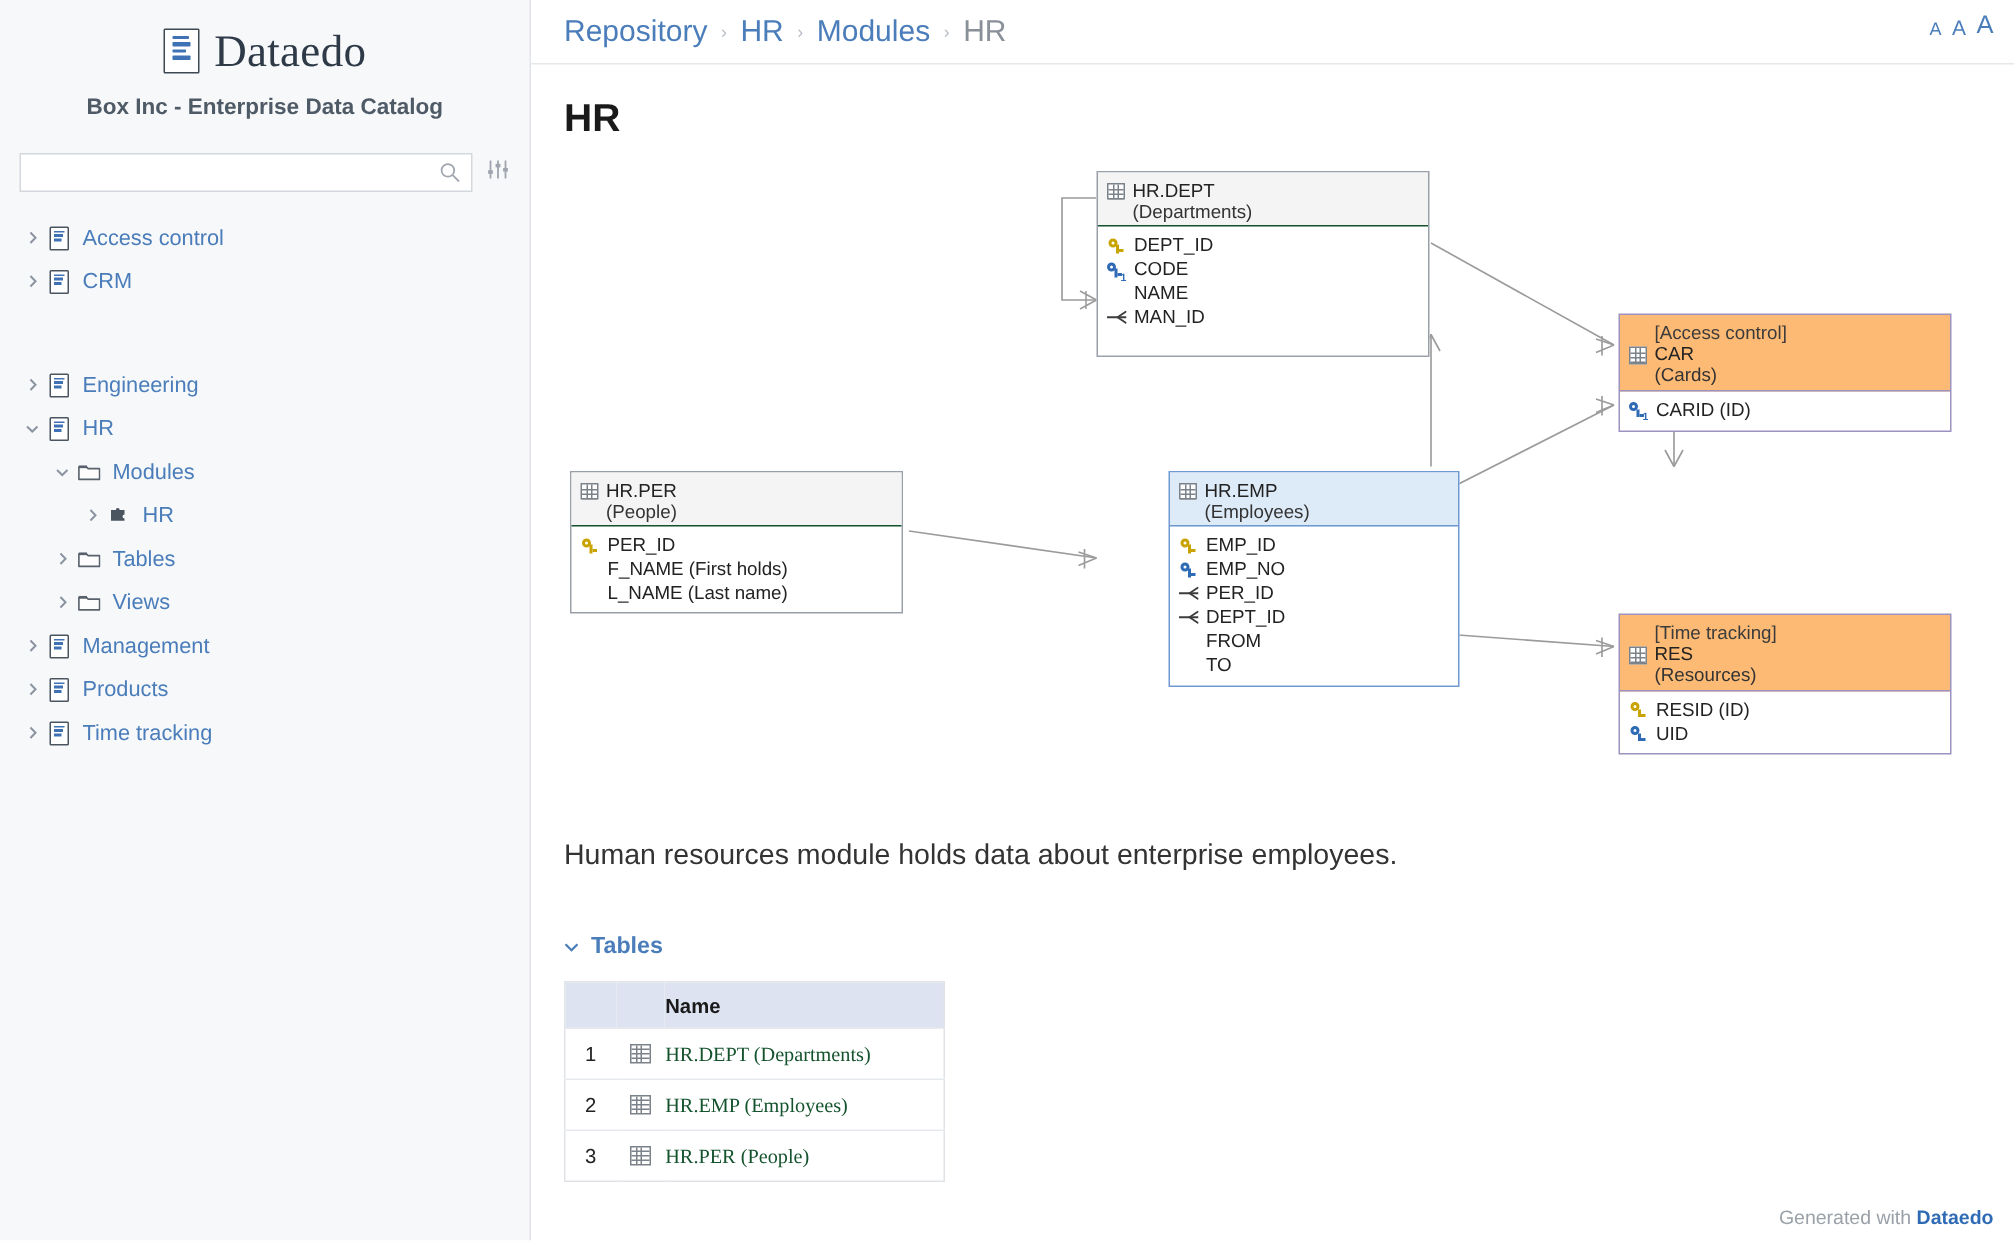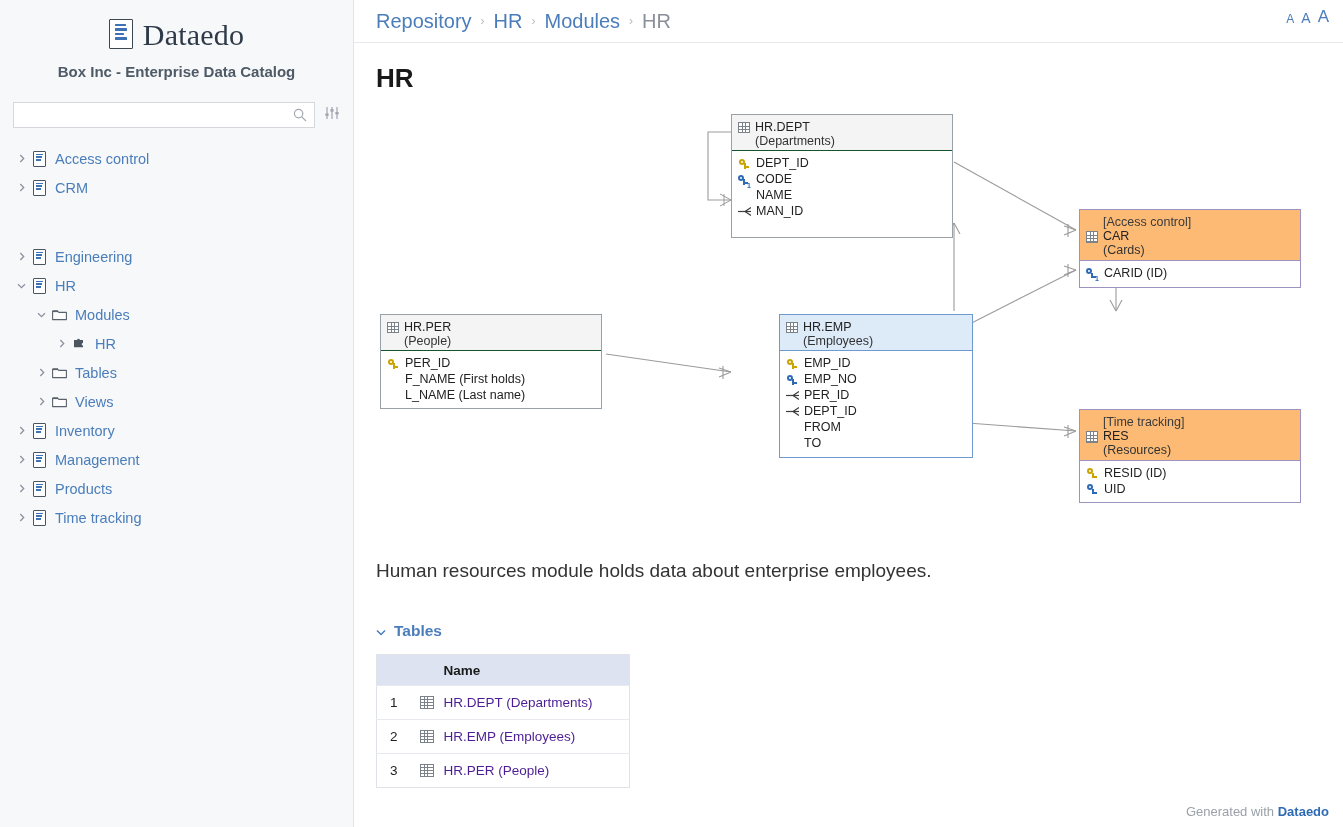--- a/index.html
+++ b/index.html
@@ -155,21 +155,21 @@
   
   .descr { margin: 0 0 0 22px; font-size: 19px; color: #333; position: absolute; top: 560px; }
   .sect { position: absolute; top: 622px; left: 22px; }
   .sect-h { display:flex; align-items:center; gap:8px; font-size:15.5px; font-weight:bold; color:#4a7dba; cursor:pointer; }
   .tbl { margin-top: 14px; border: 1px solid #dfe3e8; border-collapse: collapse; width: 254px; background:#fff; }
   .tbl th, .tbl td { border-bottom: 1px solid #e6e9ed; font-size: 13.5px; }
   .tbl thead th { background: #dde3f0; color:#1a1a1a; height: 31px; font-weight: bold; text-align:left; }
   .tbl td { height: 34px; }
   .c-num { width: 34px; text-align: center !important; color:#222; }
   .c-ico { width: 32px; text-align: center; }
-  .c-name a { color:#4c1d95; text-decoration:none; cursor:pointer; }
+  .c-name a { color:#14532d; text-decoration:none; cursor:pointer;font-family:Liberation Serif, serif; }
   .tbl tbody tr:last-child td { border-bottom: 0; }
 
   .footer {
     position: absolute; right: 14px; bottom: 8px;
     font-size: 13px; color: #9aa1a9;
   }
   .footer b { color: #2f6bb5; }
 </style>
 </head>
 <body>
@@ -338,38 +338,20 @@
             </svg>
           </span>
           <span class="ticon">
             <svg width="15" height="12" viewBox="0 0 15 12">
               <path d="M0.6,2.2 L0.6,10.6 L14.4,10.6 L14.4,3.4 L6.8,3.4 L5.6,2.2 Z" fill="#fff" stroke="#5a6personal" stroke-width="0"></path>
               <path d="M0.6,2.2 L0.6,10.6 L14.4,10.6 L14.4,3.4 L6.8,3.4 L5.6,2.2 Z" fill="#fdfdfd" stroke="#59626c" stroke-width="1.1" stroke-linejoin="round"></path>
               <rect x="0.6" y="1.3" width="5.4" height="1.8" fill="#59626c"></rect>
             </svg>
           </span>
           <span class="tlabel">Views</span>
-        </div>
-        <div class="tnode" style="padding-left: 14px;">
-          <span class="chev">
-            <svg width="6" height="9" viewBox="0 0 6 9">
-              <path d="M1.3,1 L4.7,4.5 L1.3,8" fill="none" stroke="#8a93a0" stroke-width="1.3"></path>
-            </svg>
-          </span>
-          <span class="ticon">
-            <span class="ic-doc">
-              <span class="b"></span>
-              <span class="l">
-                <i></i>
-                <i></i>
-                <i></i>
-              </span>
-            </span>
-          </span>
-          <span class="tlabel">Inventory</span>
         </div>
         <div class="tnode" style="padding-left: 14px;">
           <span class="chev">
             <svg width="6" height="9" viewBox="0 0 6 9">
               <path d="M1.3,1 L4.7,4.5 L1.3,8" fill="none" stroke="#8a93a0" stroke-width="1.3"></path>
             </svg>
           </span>
           <span class="ticon">
             <span class="ic-doc">
               <span class="b"></span>

